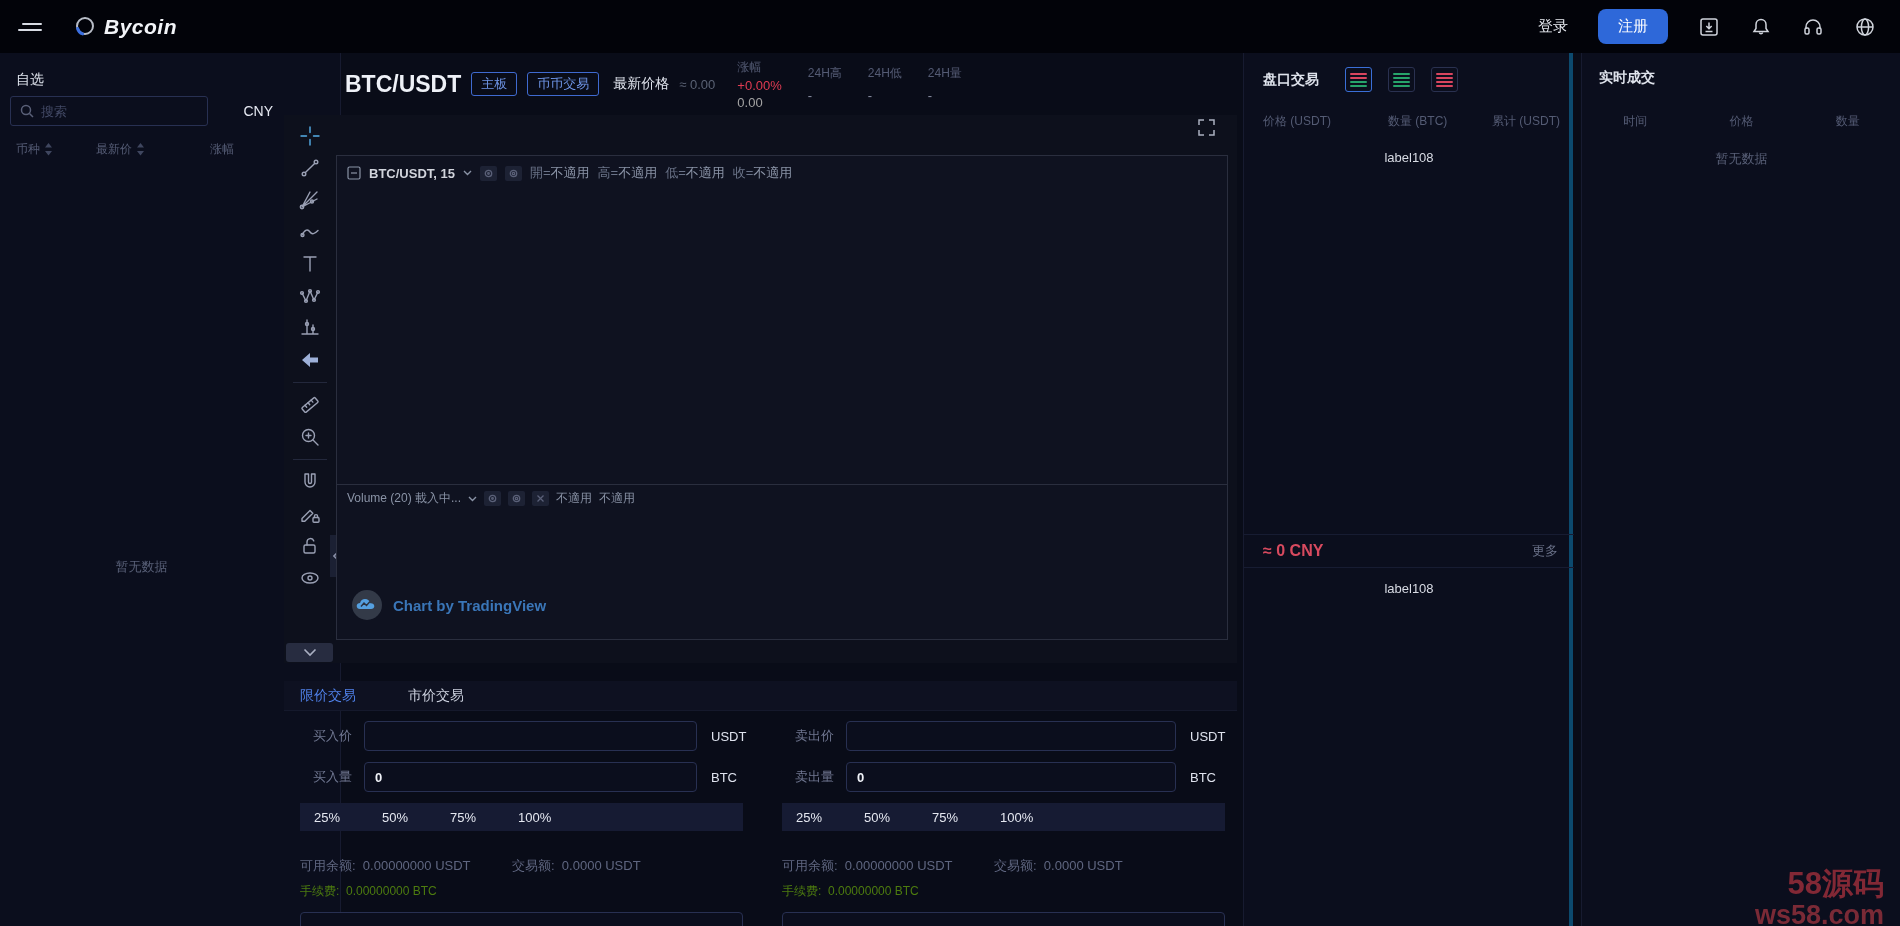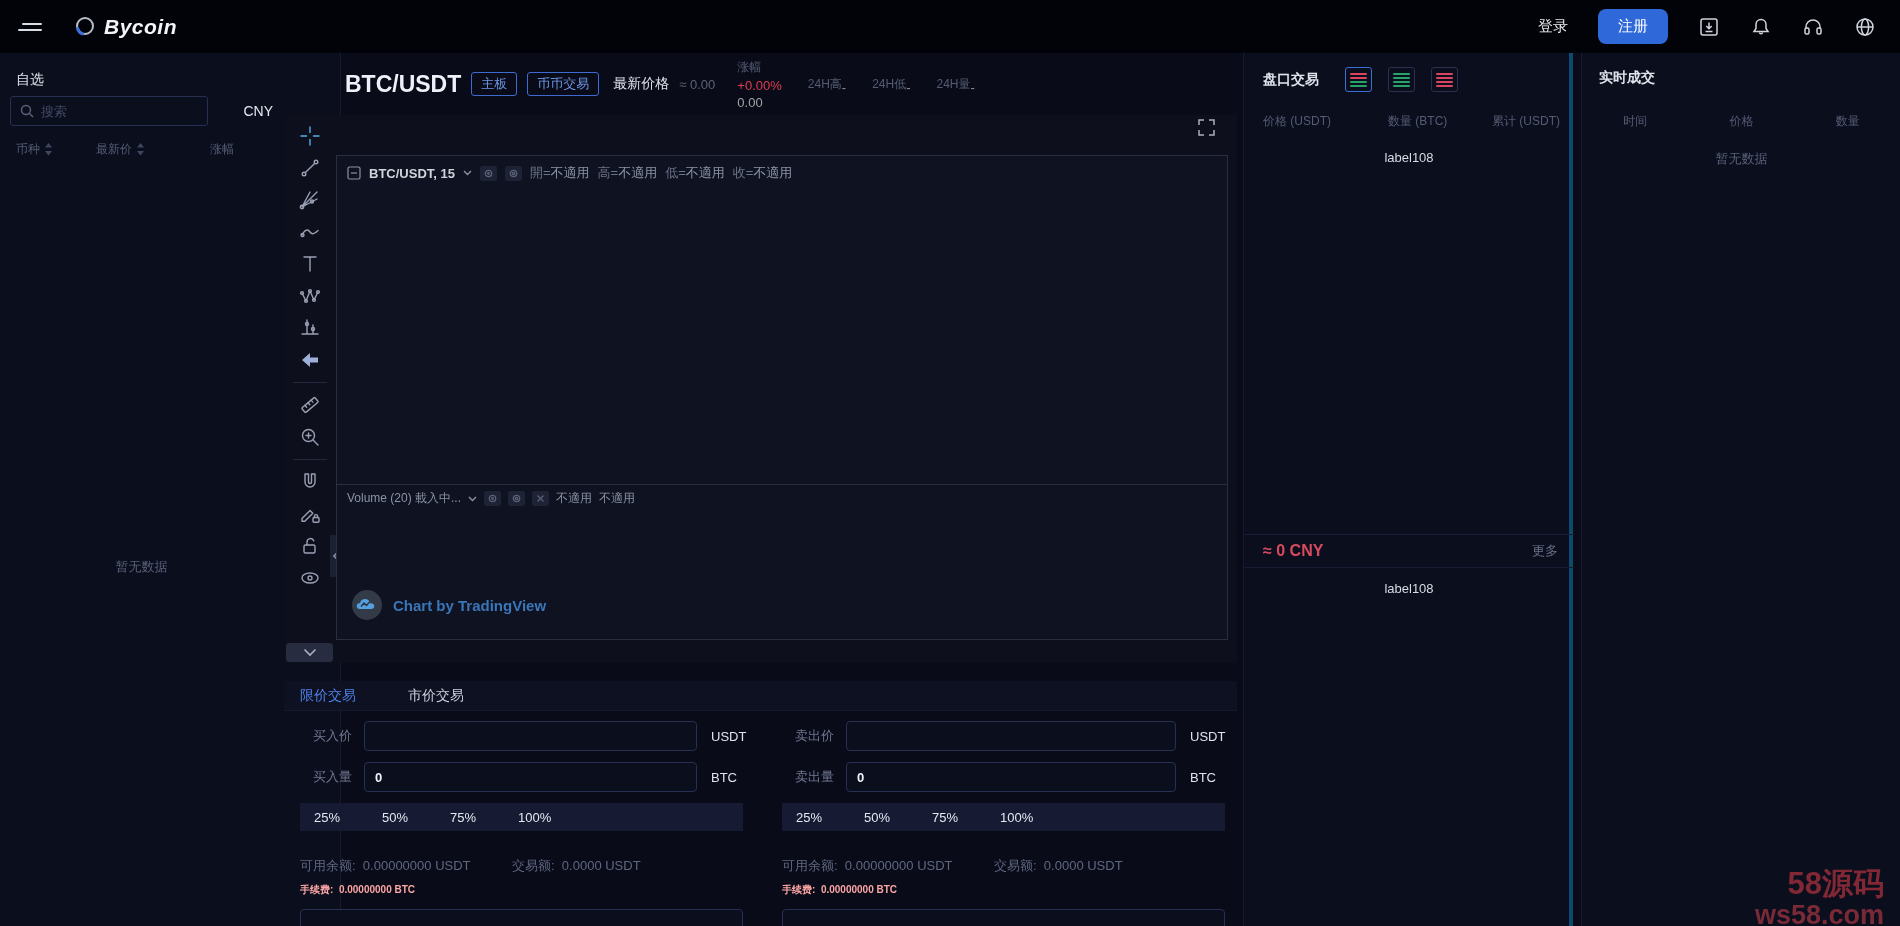--- a/index.html
+++ b/index.html
@@ -37,21 +37,21 @@
   .wl-empty { position:absolute; left:0; top:505px; width:283px; text-align:center; font-size:13px; color:#596078; }
 
   
   .main { position:absolute; left:284px; top:53px; width:953px; bottom:0; }
 
   .mkt-header { position:absolute; left:0; top:0; width:953px; height:62px; display:flex; align-items:center;padding-left:48px; }
   .pair { font-size:23px; font-weight:bold; color:#eef1f7; margin-left:13px; }
   .badge { border:1px solid #3f6ad0; color:#6f96e8; border-radius:3px; font-size:13px; padding:2px 9px; margin-left:10px; }
   .lp-label { font-size:14px; color:#dfe3ec; margin-left:14px; }
   .lp-approx { font-size:13px; color:#5a6274; margin-left:10px; }
-  .stat { display:flex; flex-direction:row; align-items:center; margin-left:26px; }
+  .stat { display:flex; flex-direction:column; align-items:flex-start; margin-left:26px; }
   .stat .s-label { font-size:12px; color:#545b74; }
   .stat .s-val { font-size:13px; color:#8a90a4; margin-top:6px; }
   .chg { margin-left:22px; margin-top:-2px; }
   .chg .s-label { font-size:12px; color:#545b74; }
   .chg .s-pct { font-size:13px; color:#e03b52; display:block; margin-top:2px; }
   .chg .s-abs { font-size:13px; color:#a3a3a3; display:block; margin-top:2px; }
 
   
   .tv { position:absolute; left:0; top:62px; width:953px; height:548px; background:#0d101c; }
   .tv-toolbar { position:absolute; left:0; top:0; width:52px; height:548px; display:flex; flex-direction:column;
@@ -96,21 +96,21 @@
   .frow { display:flex; align-items:center; height:30px; margin-bottom:11px; }
   .frow .flabel { width:52px; text-align:right; font-size:13px; color:#6f7690; flex:none; }
   .frow input { flex:1; margin-left:12px; height:30px; background:#0b0e1d; border:1px solid #283052;
                 border-radius:4px; color:#f0f2f8; font-size:13px; font-weight:bold; padding:0 10px;
                 outline:none; font-family:inherit; }
   .frow .unit { width:44px; text-align:left; margin-left:14px; font-size:13px; color:#dfe3ee; flex:none; }
   .pct-bar { display:flex; background:#161b33; height:28px; align-items:center; margin-top:4px; width:443px; }
   .pct { width:68px; padding-left:14px; font-size:13px; color:#e4e7f0; cursor:pointer; }
   .bal { margin-top:26px; font-size:13px; color:#5f6680; display:flex; }
   .bal .b1 { width:212px; }
-  .bal2 { margin-top:8px; font-size:10px; color:#fca5a5;font-weight:bold; }
+  .bal2 { margin-top:8px; font-size:12px; color:#4d7c0f; }
   .cut-box { margin-top:12px; width:443px; height:28px; border:1px solid #283052; border-radius:4px; background:#0b0e1d; }
 
   
   .orderbook { position:absolute; left:1243px; top:53px; width:330px; bottom:0; background:#0b0e1d;
                border-left:1px solid #171b30; border-right:4px solid #0c4a6e; }
   .ob-title-row { position:absolute; left:19px; top:14px; display:flex; align-items:center; }
   .panel-title { font-size:14px; font-weight:bold; color:#dfe3ec; }
   .ob-views { display:flex; gap:16px; margin-left:26px; }
   .ob-view { width:27px; height:25px; border:1px solid #2a3150; border-radius:3px; display:flex; flex-direction:column;
              align-items:center; justify-content:center; gap:2px; cursor:pointer; }

